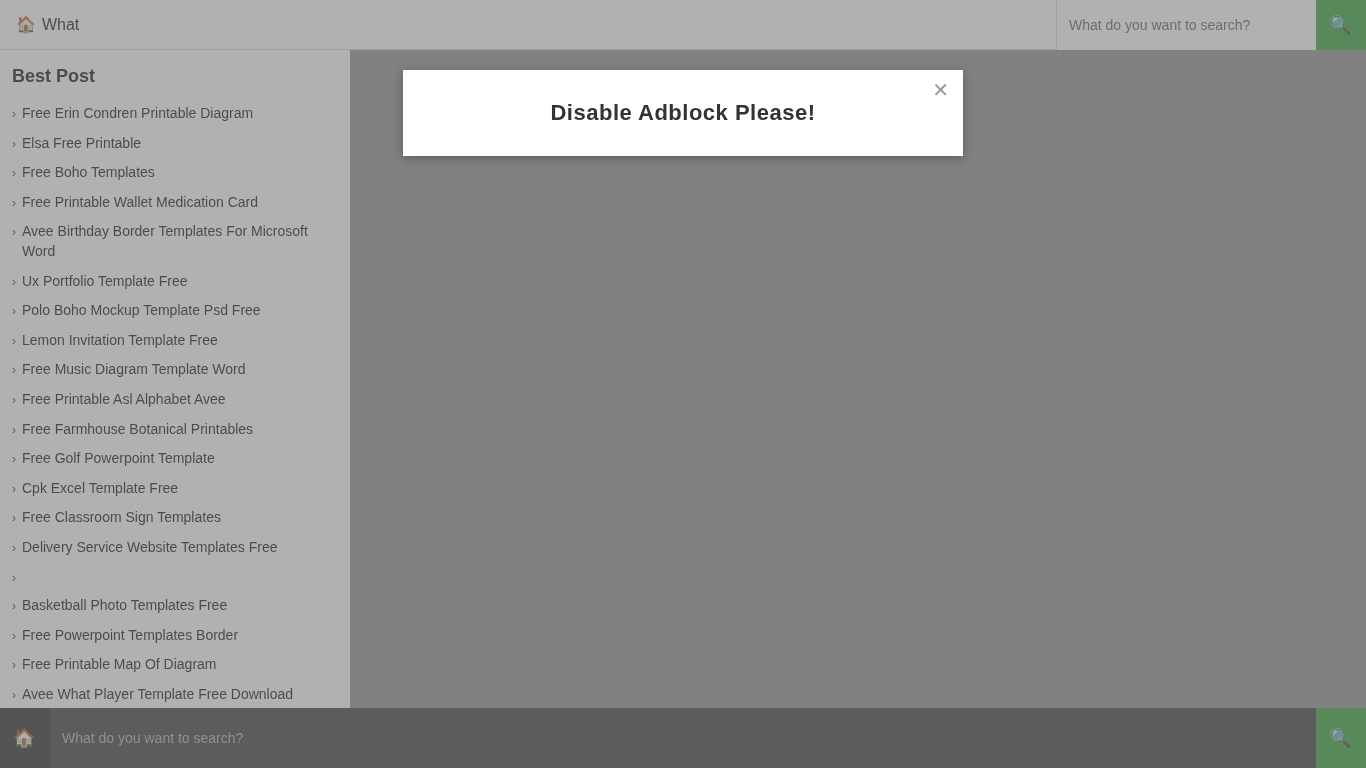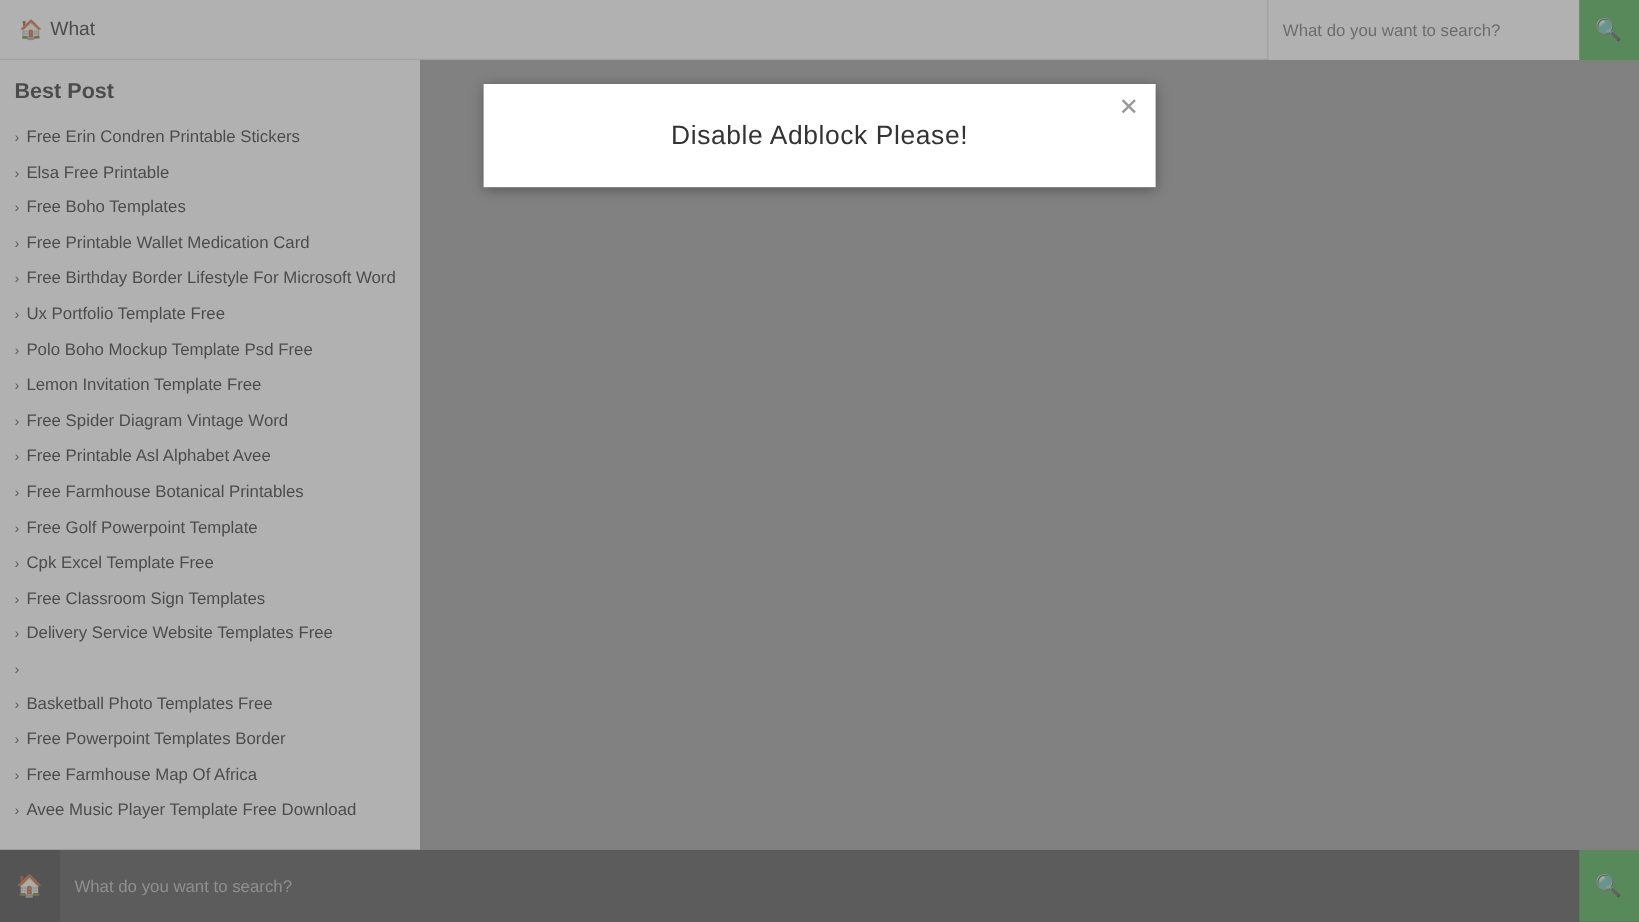--- a/index.html
+++ b/index.html
@@ -199,21 +199,21 @@
       position: relative;
       display: flex;
       align-items: center;
       justify-content: center;
       box-shadow: 0 2px 10px rgba(0,0,0,0.3);
     }
 
     .modal-title {
       font-size: 22px;
       color: #333;
-      font-weight: normal;
+      font-weight: bold;
       letter-spacing: 0.5px;
     }
 
     .modal-close {
       position: absolute;
       top: 10px;
       right: 14px;
       font-size: 20px;
       color: #999;
       cursor: pointer;
@@ -238,53 +238,53 @@
   </div>
 </div>
 
 <div class="main-content">
 
   <div class="sidebar">
     <div class="sidebar-title">Best Post</div>
     <ul class="sidebar-list">
     <li>
           <span class="chevron">›</span>
-          <span>Free Erin Condren Printable Stickers</span>
+          <span>Free Erin Condren Printable Diagram</span>
         </li>
         <li>
           <span class="chevron">›</span>
           <span>Elsa Free Printable</span>
         </li>
         <li>
           <span class="chevron">›</span>
           <span>Free Boho Templates</span>
         </li>
         <li>
           <span class="chevron">›</span>
           <span>Free Printable Wallet Medication Card</span>
         </li>
         <li>
           <span class="chevron">›</span>
-          <span>Free Birthday Border Lifestyle For Microsoft Word</span>
+          <span>Avee Birthday Border Templates For Microsoft Word</span>
         </li>
         <li>
           <span class="chevron">›</span>
           <span>Ux Portfolio Template Free</span>
         </li>
         <li>
           <span class="chevron">›</span>
           <span>Polo Boho Mockup Template Psd Free</span>
         </li>
         <li>
           <span class="chevron">›</span>
           <span>Lemon Invitation Template Free</span>
         </li>
         <li>
           <span class="chevron">›</span>
-          <span>Free Spider Diagram Vintage Word</span>
+          <span>Free Music Diagram Template Word</span>
         </li>
         <li>
           <span class="chevron">›</span>
           <span>Free Printable Asl Alphabet Avee</span>
         </li>
         <li>
           <span class="chevron">›</span>
           <span>Free Farmhouse Botanical Printables</span>
         </li>
         <li>
@@ -309,25 +309,25 @@
         <li>
           <span class="chevron">›</span>
           <span>Basketball Photo Templates Free</span>
         </li>
         <li>
           <span class="chevron">›</span>
           <span>Free Powerpoint Templates Border</span>
         </li>
         <li>
           <span class="chevron">›</span>
-          <span>Free Farmhouse Map Of Africa</span>
-        </li>
-        <li>
-          <span class="chevron">›</span>
-          <span>Avee Music Player Template Free Download</span>
+          <span>Free Printable Map Of Diagram</span>
+        </li>
+        <li>
+          <span class="chevron">›</span>
+          <span>Avee What Player Template Free Download</span>
         </li>
       </ul>
   </div>
 
   <div class="right-area"></div>
 </div>
 
 <div class="bottom-bar">
   <button class="bottom-home-btn">
     <span>🏠</span>

